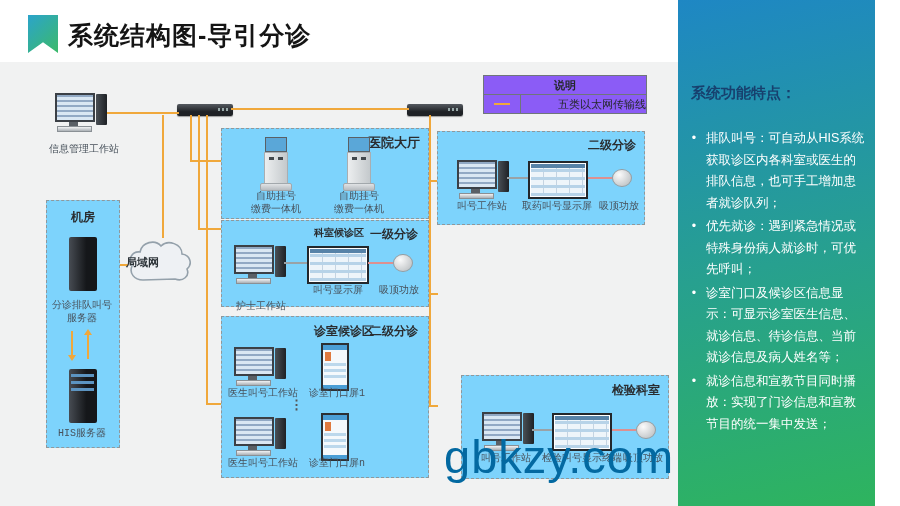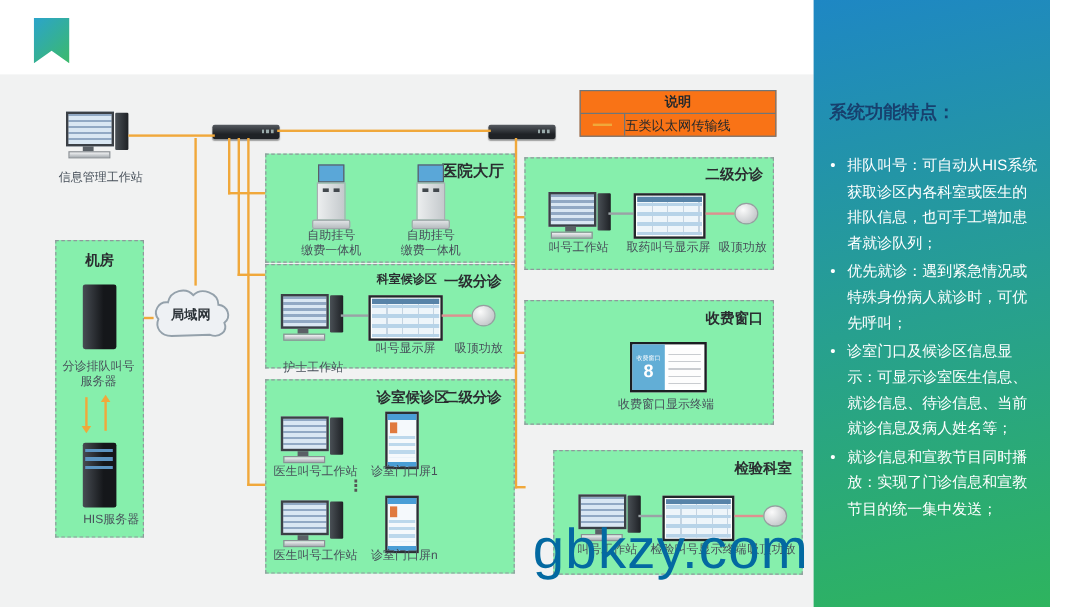--- a/index.html
+++ b/index.html
@@ -16,21 +16,21 @@
   
   .panel{position:absolute;left:678px;top:0;width:197px;height:506px;
     background:linear-gradient(168deg,#1e87c4 0%,#27a08f 52%,#2eb45e 100%);}
   .panel-title{position:absolute;left:13px;top:84px;font-size:15px;font-weight:bold;color:#17406e;}
   .panel-list{position:absolute;left:11px;top:128px;width:176px;margin:0;padding:0;list-style:none;
     color:#ffffff;font-size:12.5px;line-height:1.72;}
   .panel-list li{display:flex;gap:7px;margin:0 0 2px 0;}
   .panel-list .dot{flex:0 0 auto;width:10px;text-align:center;}
 
   
-  .box{position:absolute;border:1px dashed #8f989c;background:#86efac;}
+  .box{position:absolute;border:1px dashed #8f989c;background:#7dd3fc;font-family:Liberation Mono, monospace;}
   .box-title{position:absolute;font-size:13px;font-weight:bold;color:#2a2d30;white-space:nowrap;}
   .lbl{position:absolute;font-size:10px;color:#47505a;text-align:center;line-height:1.3;white-space:pre-line;}
   .dots{position:absolute;font-size:13px;font-weight:bold;color:#555;}
 
   
   .wire{position:absolute;background:#f0a83b;}
   .wire.h{height:2px;} .wire.v{width:2px;}
   .gline{position:absolute;height:2px;background:#9aa2a6;}
   .rline{position:absolute;height:2px;background:#dd9090;}
 
@@ -88,46 +88,47 @@
   
   .term{position:absolute;width:60px;height:38px;border:2px solid #1b1e22;background:#fff;display:flex;}
   .term-left{width:45%;background:#62aed6;color:#fff;display:flex;flex-direction:column;align-items:center;justify-content:center;}
   .term-head{font-size:5px;line-height:6px;}
   .term-num{font-size:15px;font-weight:bold;line-height:15px;}
   .term-right{flex:1;background:#fdfdfd repeating-linear-gradient(180deg,transparent 0 5px,#c9ccd0 5px 6px);margin:3px;}
 
   
   .cloud-wrap{position:absolute;left:126px;top:236px;width:66px;height:52px;}
   .cloud-wrap svg{position:absolute;inset:0;}
-  .cloud-lbl{position:absolute;left:0;right:0;top:19px;text-align:center;font-size:11px;font-weight:bold;color:#2c3338;}
+  .cloud-lbl{position:absolute;left:0;right:0;top:19px;text-align:left;font-size:11px;font-weight:bold;color:#2c3338;}
 
   
   .arr{position:absolute;width:2px;background:#f0a83b;}
   .arr.down::after{content:"";position:absolute;left:-3px;bottom:-6px;border:4px solid transparent;border-top:6px solid #f0a83b;}
   .arr.up::after{content:"";position:absolute;left:-3px;top:-6px;border:4px solid transparent;border-bottom:6px solid #f0a83b;}
 
   
-  .legend{position:absolute;left:483px;top:75px;width:162px;border:1px solid #6f767a;background:#f97316;
+  .legend{position:absolute;left:483px;top:75px;width:162px;border:1px solid #6f767a;background:#8b5cf6;
     font-size:11px;color:#24282b;}
   .legend-head{height:18px;line-height:18px;text-align:center;font-weight:600;border-bottom:1px solid #6f767a;}
   .legend-row{display:flex;height:18px;align-items:center;}
   .legend-swatch-cell{width:36px;height:100%;border-right:1px solid #6f767a;display:flex;align-items:center;justify-content:center;}
   .legend-dash{width:16px;height:2px;background:#f0a83b;}
-  .legend-label{flex:1;text-align:left;}
+  .legend-label{flex:1;text-align:right;}
 
   .watermark{position:absolute;left:444px;top:429px;font-size:47px;color:#0369a1;letter-spacing:1px;z-index:40;
     font-family:"Liberation Sans",sans-serif;}
 </style>
 </head>
 <body>
 
 <div id="stage">
   <div class="diagram-bg"></div>
 
   <div class="title-icon"></div>
+  <div class="page-title">系统结构图-导引分诊</div>
 
   <div class="legend">
     <div class="legend-head">说明</div>
     <div class="legend-row">
       <div class="legend-swatch-cell">
         <div class="legend-dash"></div>
       </div>
       <div class="legend-label">五类以太网传输线</div>
     </div>
   </div>
@@ -166,21 +167,21 @@
   </div>
 
   <div class="box" style="left:46px;top:200px;width:72px;height:246px;">
     <div class="box-title" style="left:0;right:0;top:8px;text-align:center;font-size:12px;">机房</div>
     <div class="server" style="left:22px;top:36px;"></div>
     <div class="lbl" style="left:1px;top:98px;width:68px;">分诊排队叫号
 服务器</div>
     <div class="arr down" style="left:24px;top:130px;height:28px;"></div>
     <div class="arr up" style="left:40px;top:130px;height:28px;"></div>
     <div class="server his" style="left:22px;top:168px;"></div>
-    <div class="lbl" style="left:1px;top:226px;width:68px;text-align:right;">HIS服务器</div>
+    <div class="lbl" style="left:1px;top:226px;width:68px;">HIS服务器</div>
   </div>
 
   <div class="box" style="left:221px;top:128px;width:206px;height:89px;">
     <div class="box-title" style="right:8px;top:5px;">医院大厅</div>
     <div class="kiosk" style="left:34px;top:8px;">
       <div class="kiosk-screen"></div>
       <div class="kiosk-body"></div>
       <div class="kiosk-base"></div>
     </div>
     <div class="lbl" style="left:10px;top:61px;width:88px;">自助挂号
@@ -259,31 +260,20 @@
     <div class="tv" style="left:90px;top:29px;width:56px;">
         <div class="tv-screen"></div>
       </div>
     <div class="rline" style="left:150px;top:45px;width:24px;"></div>
     <div class="spk" style="left:174px;top:37px;"></div>
     <div class="lbl" style="left:0;top:68px;width:88px;">叫号工作站</div>
     <div class="lbl" style="left:78px;top:68px;width:82px;">取药叫号显示屏</div>
     <div class="lbl" style="left:156px;top:68px;width:50px;">吸顶功放</div>
   </div>
 
-  <div class="box" style="left:437px;top:250px;width:206px;height:102px;">
-    <div class="box-title" style="right:8px;top:6px;font-size:12px;">收费窗口</div>
-    <div class="term" style="left:87px;top:34px;">
-      <div class="term-left">
-        <span class="term-head">收费窗口</span>
-        <span class="term-num">8</span>
-      </div>
-      <div class="term-right"></div>
-    </div>
-    <div class="lbl" style="left:47px;top:80px;width:140px;">收费窗口显示终端</div>
-  </div>
 
   <div class="box" style="left:437px;top:375px;width:206px;height:102px;margin-left:24px;">
     <div class="box-title" style="right:8px;top:6px;font-size:12px;">检验科室</div>
     <div class="pc" style="left:20px;top:36px;">
       <div class="pc-mon"></div>
         <div class="pc-tower"></div>
       <div class="pc-stand"></div>
         <div class="pc-kbd"></div>
     </div>
     <div class="gline" style="left:70px;top:53px;width:20px;"></div>

